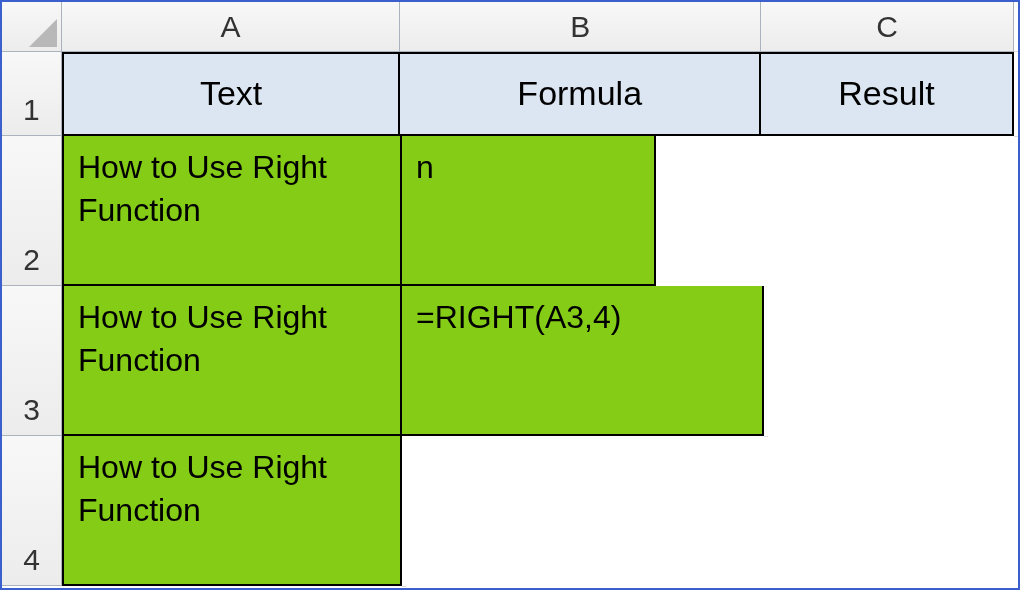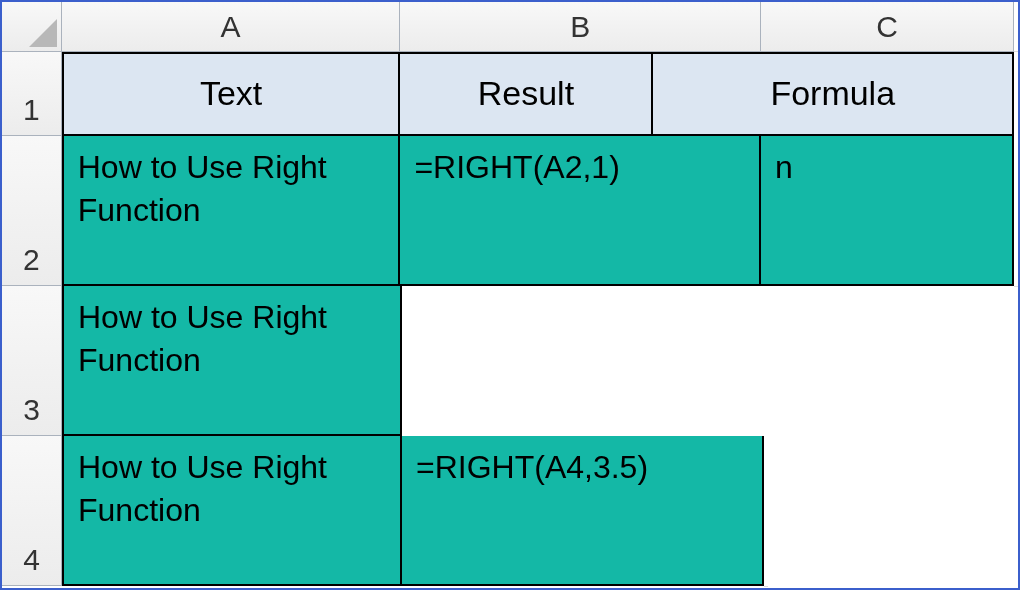--- a/index.html
+++ b/index.html
@@ -85,21 +85,21 @@
       justify-content: center;
       align-items: center;
       font-size: 34px;
       padding: 7px;
       border-top: 2px solid #000;
     }
     .col-a-cell { width: 340px; border-left: 2px solid #000;}
     .col-b-cell { width: 362px; }
     .col-c-cell { width: 254px; }
     .data-row { height: 150px; }
-    .white-cell { background: #14b8a6; }
+    .white-cell { background: #84cc16; }
     .last-col-right { border-right: 2px solid #000; }
     .narrow-edge {
       width: 4px;
       background: #fff;
       border-bottom: 1px solid #dcdcdc;
     }
   </style>
 </head>
 <body>
 
@@ -111,39 +111,38 @@
     </div>
     <div class="col-header col-a">A</div>
     <div class="col-header col-b">B</div>
     <div class="col-header col-c">C</div>
     <div class="narrow-edge"></div>
   </div>
 
   <div class="row header-row-1">
     <div class="row-header" style="height:84px;">1</div>
     <div class="cell header-cell col-a-cell">Text</div>
+    <div class="cell header-cell col-b-cell">Formula</div>
     <div class="cell header-cell col-c-cell last-col-right">Result</div>
-    <div class="cell header-cell col-b-cell">Formula</div>
     <div class="narrow-edge" style="height:84px;"></div>
   </div>
 
   <div class="row data-row">
     <div class="row-header" style="height:150px;">2</div>
     <div class="cell white-cell col-a-cell">How to Use Right Function</div>
-    <div class="cell white-cell col-b-cell">=RIGHT(A2,1)</div>
     <div class="cell white-cell col-c-cell last-col-right">n</div>
     <div class="narrow-edge" style="height:150px;"></div>
   </div>
 
   <div class="row data-row">
     <div class="row-header" style="height:150px;">3</div>
     <div class="cell white-cell col-a-cell">How to Use Right Function</div>
+    <div class="cell white-cell col-b-cell">=RIGHT(A3,4)</div>
     <div class="narrow-edge" style="height:150px;"></div>
   </div>
 
   <div class="row data-row">
     <div class="row-header" style="height:150px;">4</div>
     <div class="cell white-cell col-a-cell">How to Use Right Function</div>
-    <div class="cell white-cell col-b-cell">=RIGHT(A4,3.5)</div>
     <div class="narrow-edge" style="height:150px;"></div>
   </div>
 
 </div>
 
 </body></html>

